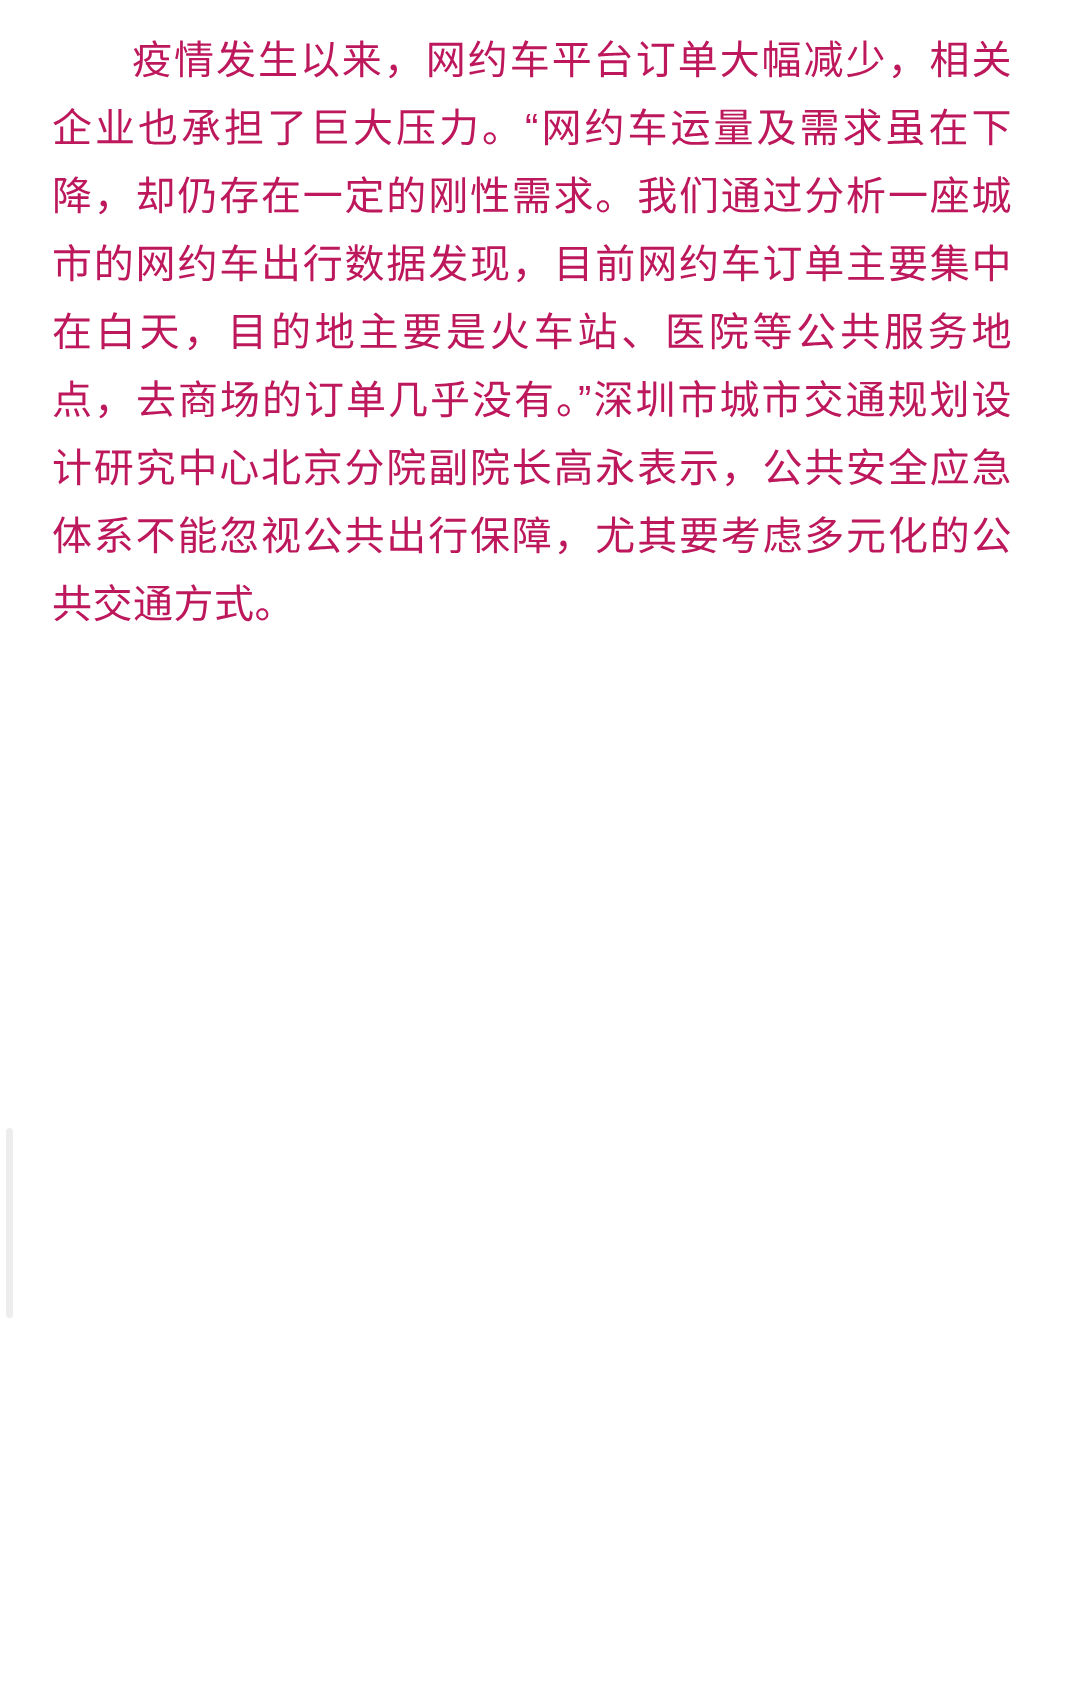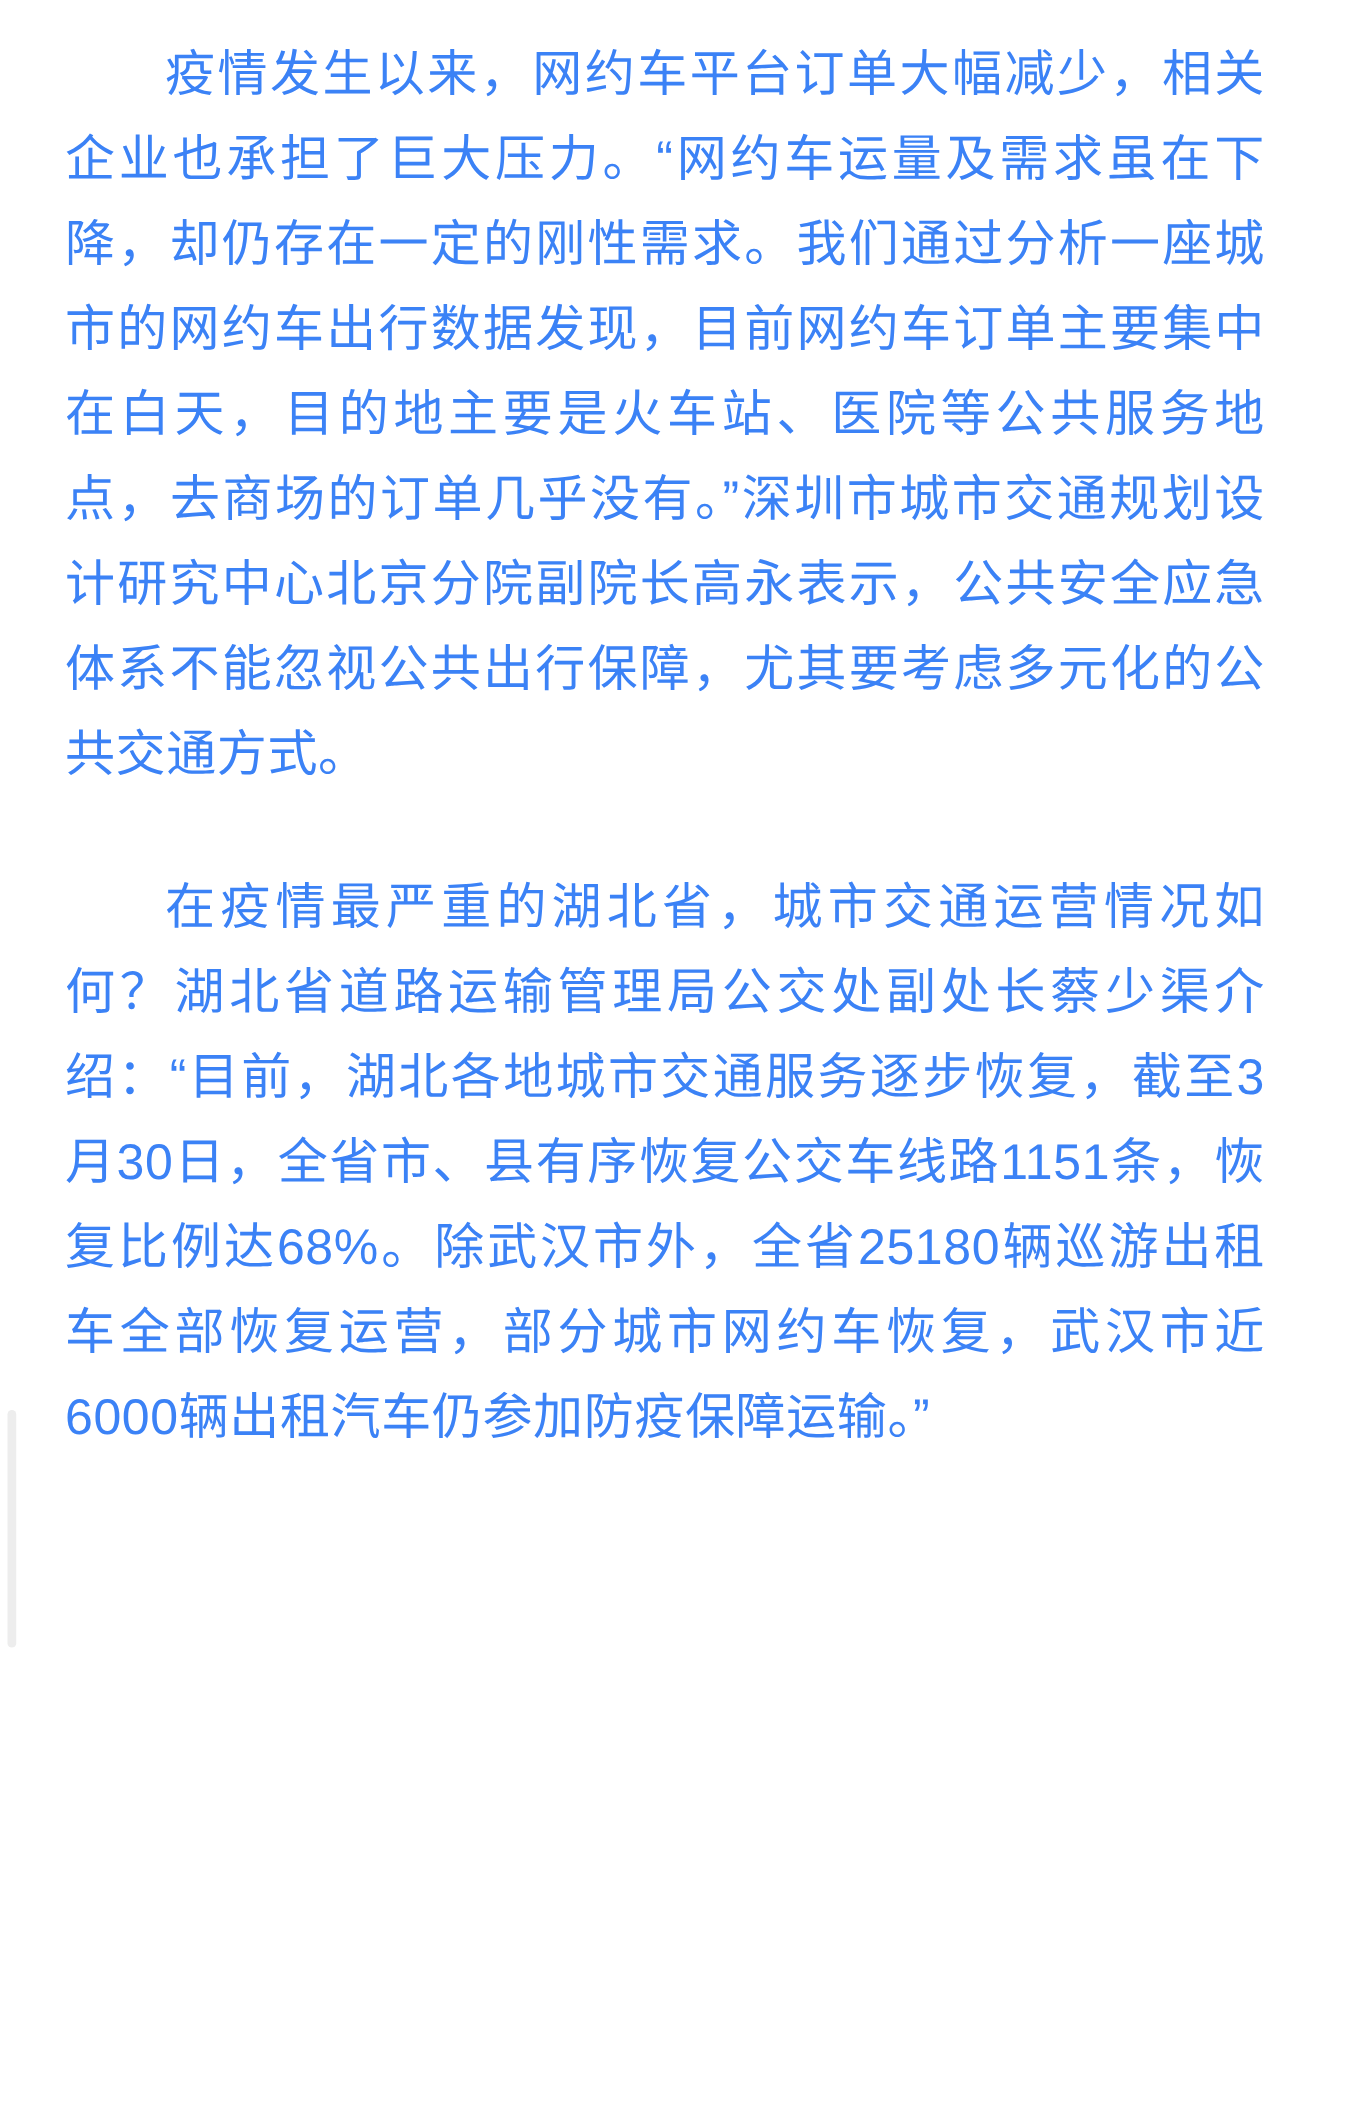--- a/index.html
+++ b/index.html
@@ -18,21 +18,21 @@
   #article {
     position: absolute;
     left: 0;
     top: 0;
     width: 1080px;
     padding: 26px 52px 0 52px;
     box-sizing: border-box;
   }
 
   .para {
-    color: #3b82f6;
+    color: #be185d;
     font-size: 40px;
     line-height: 68px;
     letter-spacing: 0.5px;
     text-align: justify;
     text-justify: inter-ideograph;
     text-indent: 2em;
     margin: 0 16px 54px 0;
     font-weight: 400;
   }
 
@@ -45,16 +45,15 @@
     height: 190px;
     border-radius: 4px;
     background: #ededed;
   }
 </style>
 </head>
 <body>
 
 <div id="article">
   <p class="para">疫情发生以来，网约车平台订单大幅减少，相关企业也承担了巨大压力。“网约车运量及需求虽在下降，却仍存在一定的刚性需求。我们通过分析一座城市的网约车出行数据发现，目前网约车订单主要集中在白天，目的地主要是火车站、医院等公共服务地点，去商场的订单几乎没有。”深圳市城市交通规划设计研究中心北京分院副院长高永表示，公共安全应急体系不能忽视公共出行保障，尤其要考虑多元化的公共交通方式。</p>
-  <p class="para">在疫情最严重的湖北省，城市交通运营情况如何？湖北省道路运输管理局公交处副处长蔡少渠介绍：“目前，湖北各地城市交通服务逐步恢复，截至3月30日，全省市、县有序恢复公交车线路1151条，恢复比例达68%。除武汉市外，全省25180辆巡游出租车全部恢复运营，部分城市网约车恢复，武汉市近6000辆出租汽车仍参加防疫保障运输。”</p>
 </div>
 
 <div id="scroll-indicator"></div>
 
 </body></html>

